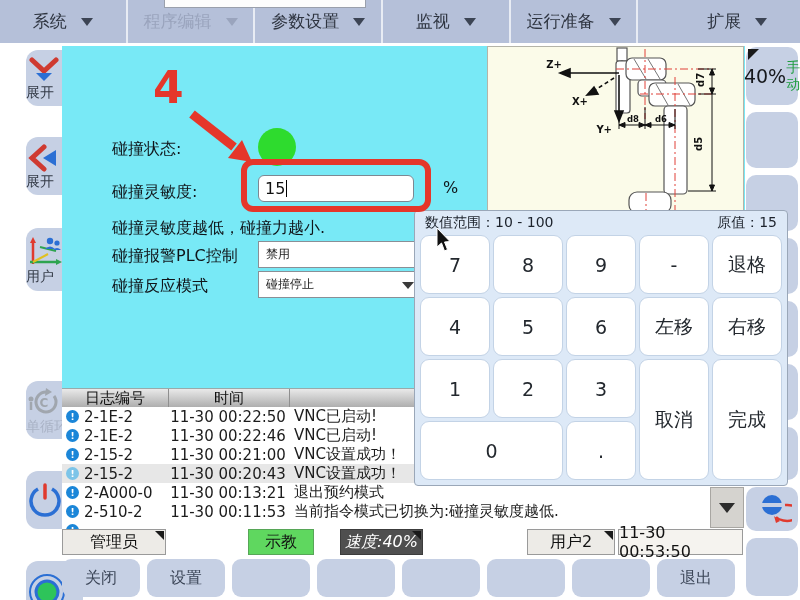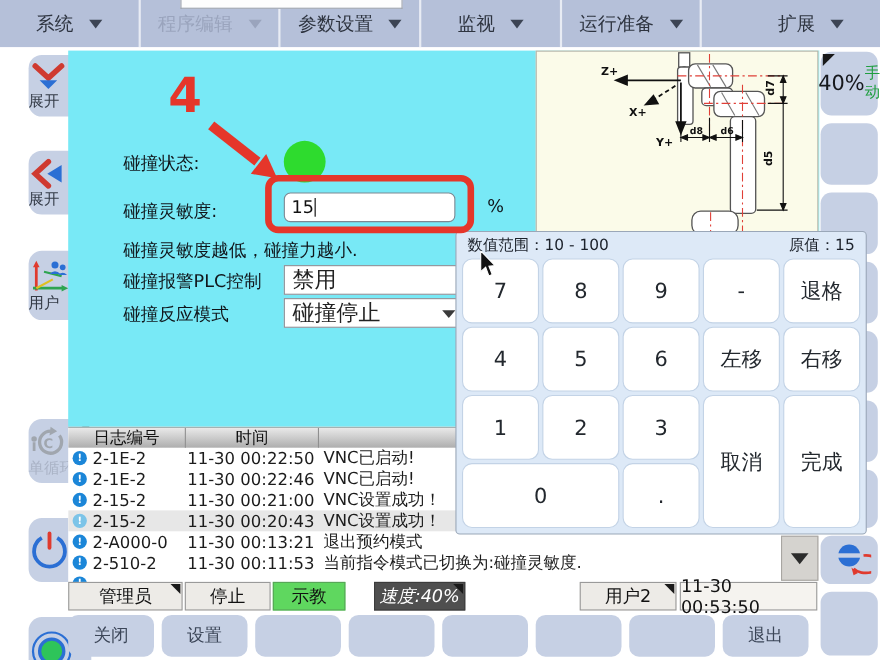--- a/index.html
+++ b/index.html
@@ -34,21 +34,21 @@
   
   .cyan{left:62px;top:46px;width:683px;height:342px;background:#78e9f6;}
   .flabel{position:absolute;font-size:16px;color:#10151a;}
   .status-dot{position:absolute;left:258px;top:128px;width:38px;height:38px;border-radius:50%;
     background:#2edb2e;z-index:10;}
   .sens-input{position:absolute;left:258px;top:175px;width:148px;height:25px;background:#fff;
     border:1px solid #7d8892;border-radius:6px;display:flex;align-items:center;padding-left:6px;
     font-size:16px;color:#111;z-index:10;}
   .caret-bar{display:inline-block;width:1px;height:17px;background:#000;margin-left:1px;}
   .vbox{position:absolute;left:258px;width:156px;height:25px;background:#fff;
-    border:1px solid #8a8f96;display:flex;align-items:center;padding-left:7px;font-size:20px;color:#222;}
+    border:1px solid #8a8f96;display:flex;align-items:center;padding-left:7px;font-size:12px;color:#222;}
   .vbox .dd{position:absolute;right:8px;top:10px;width:0;height:0;
     border-left:6px solid transparent;border-right:6px solid transparent;border-top:7px solid #3a3a3a;}
   
   .ann-step{position:absolute;left:153px;top:62px;font-size:44px;font-weight:bold;color:#e5362a;z-index:61;}
   .ann-rect{position:absolute;left:241px;top:159px;width:178px;height:41px;border:6px solid #e5362a;
     border-radius:12px;z-index:60;}
   .ann-arrow{position:absolute;left:182px;top:102px;z-index:61;}
   
   .diagram{left:487px;top:46px;width:257px;height:168px;background:#fbfbe9;border:1px solid #b4b4a8;
     box-sizing:border-box;z-index:5;}
@@ -319,41 +319,38 @@
         </div>
       <div class="c2">11-30 00:13:21</div>
         <div class="c3">退出预约模式</div>
     </div>
     <div class="log-row">
       <div class="c1">
           <span class="info-ic">!</span>
           <span>2-510-2</span>
         </div>
       <div class="c2">11-30 00:11:53</div>
-        <div class="c3">当前指令模式已切换为:碰撞灵敏度.</div>
+        <div class="c3">当前指令模式已切换为:碰撞灵敏度越低.</div>
     </div>
     <div class="log-row partial">
       <div class="c1">
           <span class="info-ic">!</span>
           <span></span>
         </div>
       <div class="c2"></div>
         <div class="c3"></div>
     </div>
   </div>
   <div class="log-scroll">
     <span class="tri"></span>
   </div>
 
   <div class="sbox" style="left:62px;width:104px;">
     <span>管理员</span>
       <span class="ct"></span>
-  </div>
-  <div class="sbox" style="left:168px;width:78px;">
-    <span>停止</span>
   </div>
   <div class="sbox teach" style="left:248px;width:66px;">
     <span>示教</span>
   </div>
   <div class="sbox speed" style="left:340px;width:83px;font-style:italic;">
     <span>速度:40%</span>
       <span class="ct"></span>
   </div>
   <div class="sbox" style="left:527px;width:88px;">
     <span>用户2</span>

